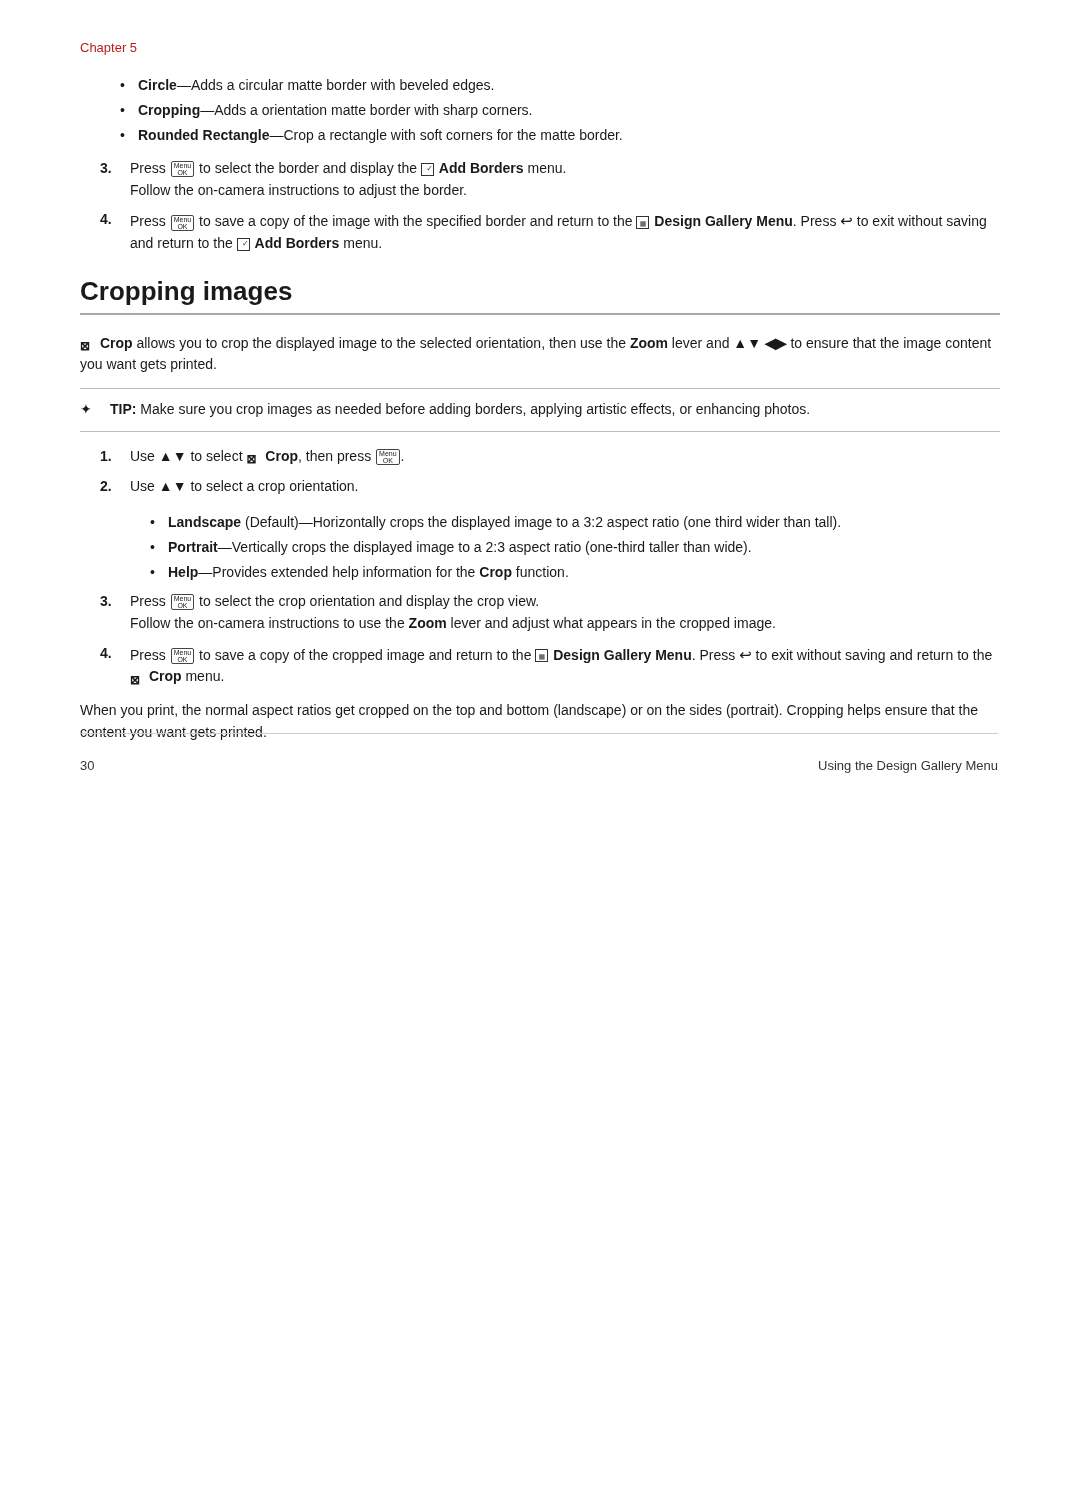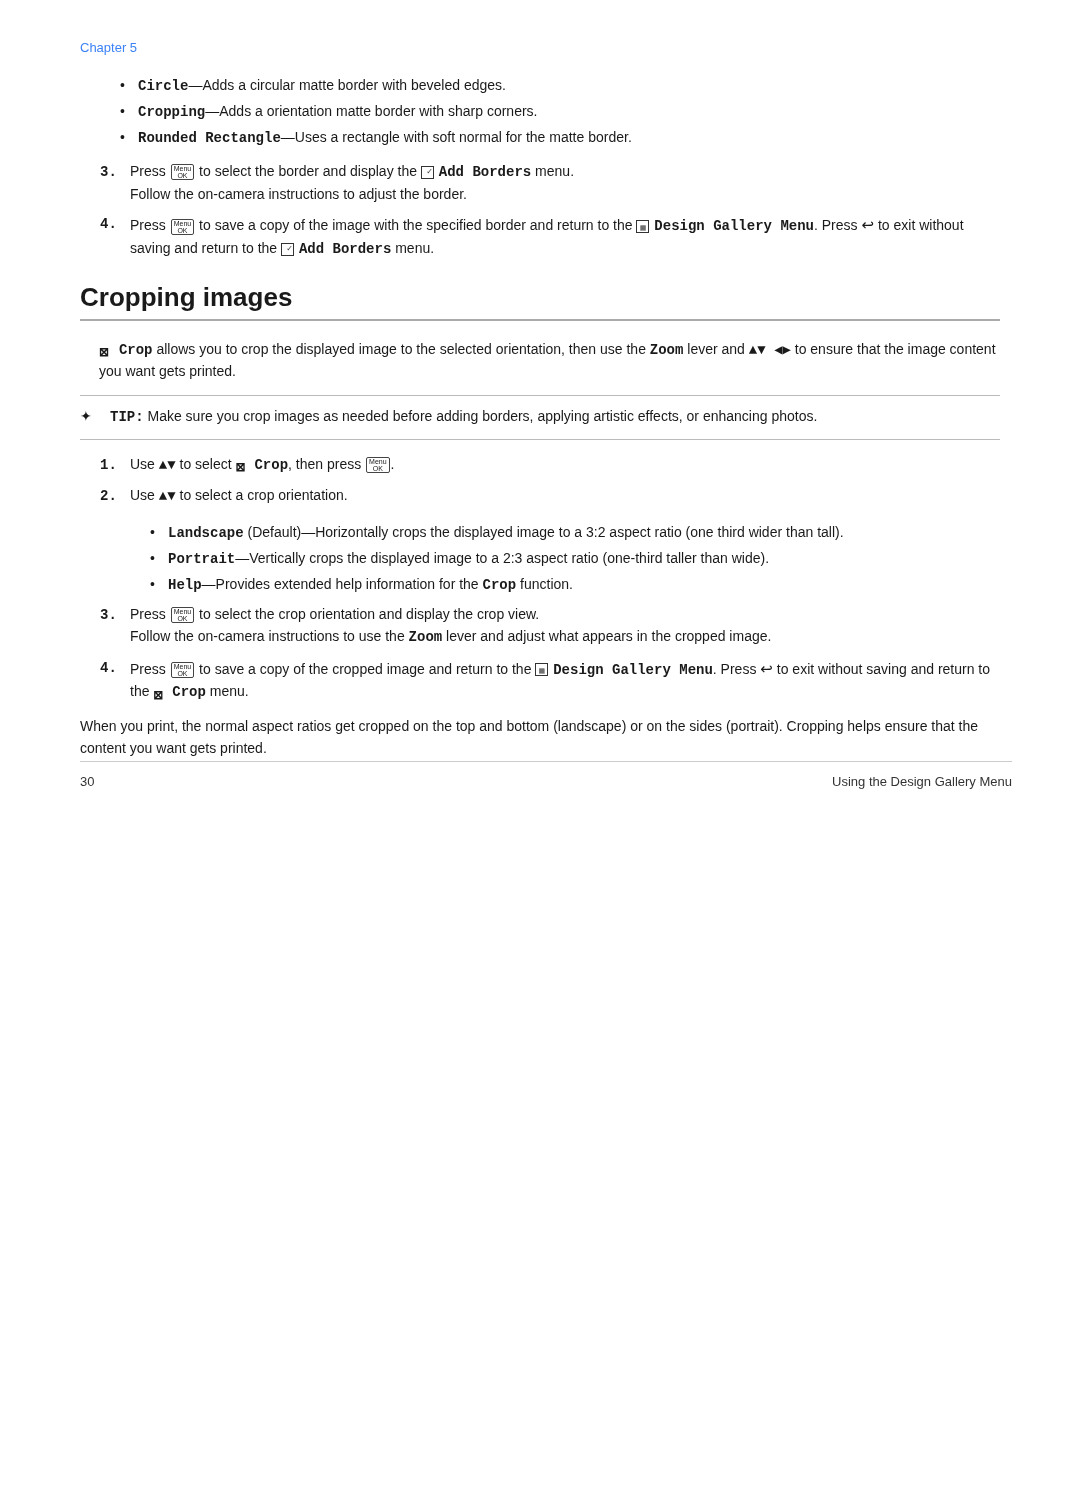--- a/index.html
+++ b/index.html
@@ -14,21 +14,21 @@
       position: relative;
     }
 
     .page {
       padding: 40px 80px 60px 80px;
       position: relative;
     }
 
     .chapter-header {
       font-size: 13px;
-      color: #3b82f6;
+      color: #b91c1c;
       margin-bottom: 20px;
     }
 
     .bullet-list {
       list-style: none;
       margin-left: 40px;
       margin-bottom: 12px;
     }
 
     .bullet-list li {
@@ -59,36 +59,34 @@
     }
 
     .numbered-list > li .num {
       position: absolute;
       left: 0;
       font-weight: bold;
     }
 
     b, strong {
       font-weight: bold;
-      font-family: Liberation Mono, monospace;
     }
 
     .section-heading {
       font-size: 26px;
       font-weight: bold;
       border-bottom: 2px solid #aaa;
       padding-bottom: 6px;
       margin-top: 21px;
       margin-bottom: 18px;
     }
 
     .intro-para {
       margin-bottom: 10px;
       line-height: 1.55;
-      margin-left: 19px;
     }
 
     .tip-box {
       border-top: 1px solid #bbb;
       border-bottom: 1px solid #bbb;
       padding: 10px 0 10px 30px;
       margin: 12px 0 14px 0;
       position: relative;
       line-height: 1.55;
     }
@@ -97,27 +95,27 @@
       position: absolute;
       left: 0;
       top: 10px;
       font-size: 14px;
     }
 
     .footer {
       position: absolute;
       bottom: 30px;
       left: 80px;
-      right: 68px;
+      right: 82px;
       display: flex;
       justify-content: space-between;
       font-size: 13px;
       color: #333;
       border-top: 1px solid #ccc;
-      padding-top: 12px;
+      padding-top: 24px;
     }
 
     .sub-bullet-list {
       list-style: none;
       margin-left: 20px;
       margin-top: 15px;
     }
 
     .sub-bullet-list li {
       position: relative;
@@ -169,21 +167,21 @@
 
 <div class="page">
 
   <div class="chapter-header">
     <span>Chapter 5</span>
   </div>
 
   <ul class="bullet-list">
     <li><strong>Circle</strong><span>—Adds a circular matte border with beveled edges.</span></li>
     <li><strong>Cropping</strong><span>—Adds a orientation matte border with sharp corners.</span></li>
-    <li><strong>Rounded Rectangle</strong><span>—Uses a rectangle with soft normal for the matte border.</span></li>
+    <li><strong>Rounded Rectangle</strong><span>—Crop a rectangle with soft corners for the matte border.</span></li>
   </ul>
 
   <ol class="numbered-list" style="margin-bottom:18px;">
     <li>
       <span class="num"><strong>3.</strong></span>
       <span>
         Press <span class="menu-ok-wrap">
             <span class="box">
               <span class="top-label">Menu</span>
               <span class="bottom-label">OK</span>

